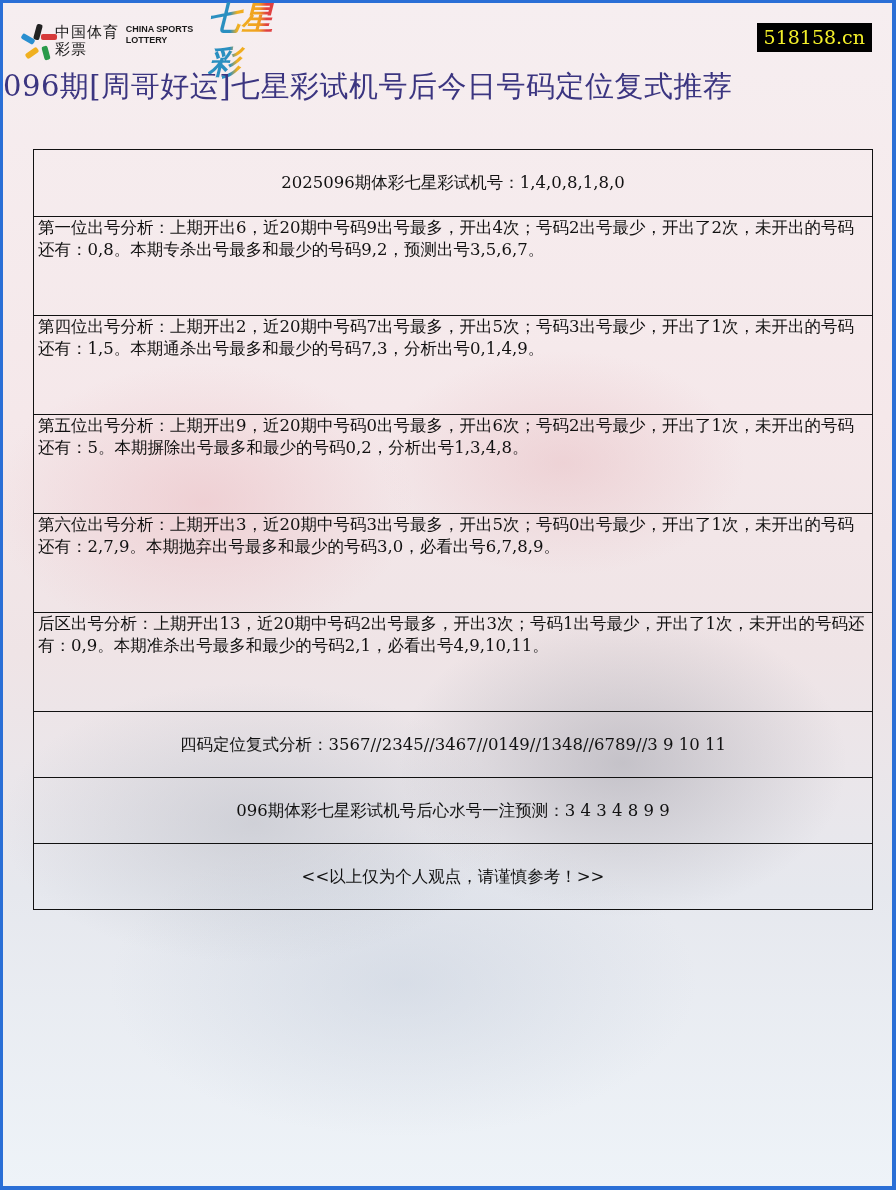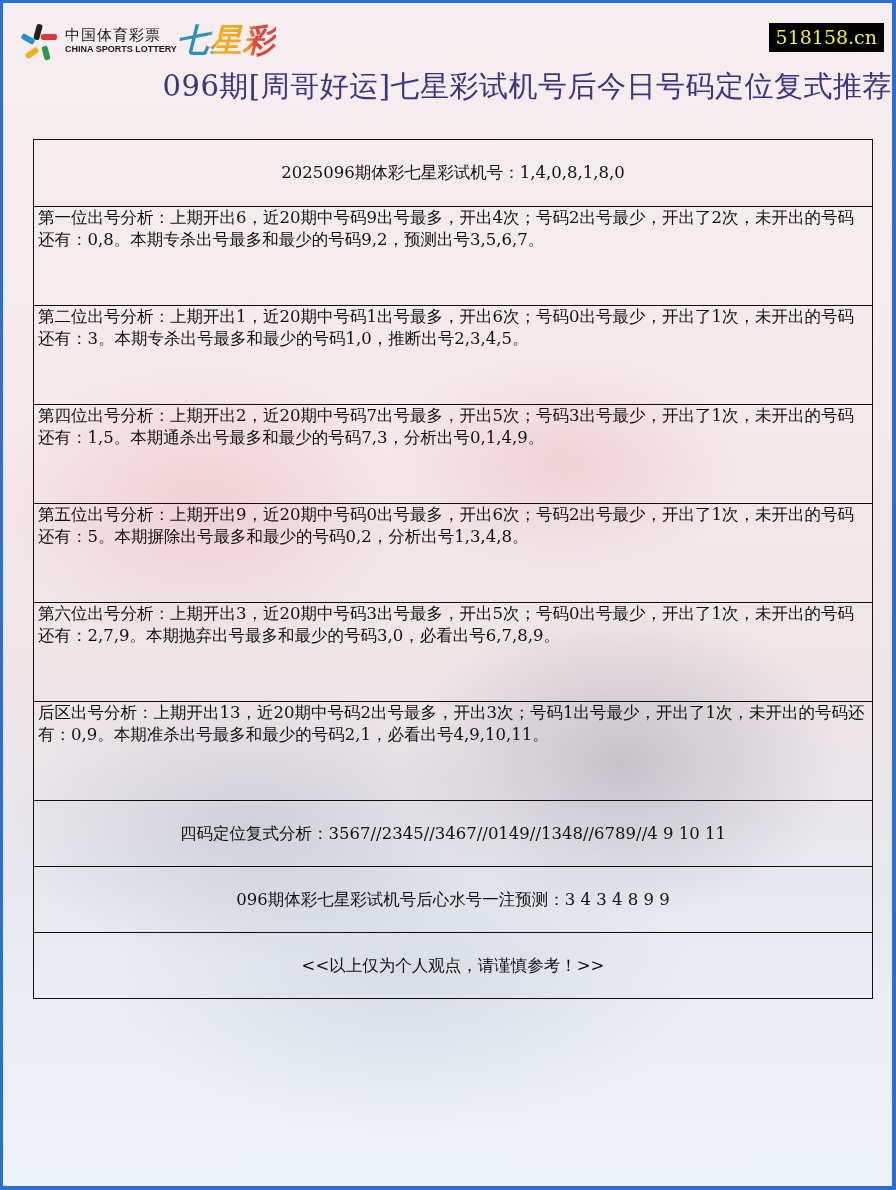--- a/index.html
+++ b/index.html
@@ -17,38 +17,37 @@
         radial-gradient(ellipse 360px 200px at 250px 820px, rgba(170,175,185,0.40), transparent 70%),
         radial-gradient(ellipse 420px 220px at 400px 980px, rgba(190,200,215,0.40), transparent 70%),
         linear-gradient(180deg, #f6eef0 0%, #f5e8ea 35%, #efe4e6 55%, #e6e8ee 75%, #eef3f8 100%);
     }
     .logo {
       position: absolute; left: 18px; top: 18px; height: 40px; width: 260px;
       display: flex; align-items: center;
     }
     .logo-mark { width: 38px; height: 38px; position: relative; }
     .logo-mark span { position: absolute; display: block; height: 6px; border-radius: 2px; }
-    .logo-text { margin-left: 6px; display: flex; flex-direction: column; }
+    .logo-text { margin-left: 6px; display: flex; flex-direction: row; }
     .logo-cn { font-family: "DejaVu Sans", sans-serif; font-size: 15px; color: #1a1a1a; letter-spacing: 1px; line-height: 17px; }
     .logo-en { font-family: "Liberation Sans", sans-serif; font-size: 9px; font-weight: bold; color: #1a1a1a; line-height: 11px; }
     .logo-brand { margin-left: 0; font-family: Liberation Serif, serif; font-weight: bold; font-size: 32px; font-style: italic;
       background: linear-gradient(90deg, #2a8fc0 0%, #2a8fc0 30%, #f0b020 40%, #f0a020 70%, #e04040 80%, #e04040 100%);
       -webkit-background-clip: text; background-clip: text; color: transparent; letter-spacing: 1px; }
     .site-badge {
-      position: absolute; right: 8px; top: 20px; background: #000; color: #f4f02a;
+      position: absolute; right: 20px; top: 20px; background: #000; color: #f4f02a;
       font-family: "DejaVu Serif", serif; font-size: 19px; padding: 1px 7px; line-height: 27px;
     }
     .title {
-      position: absolute; left: 0; right: 0; top: 64px; text-align: right;
+      position: absolute; left: 0; right: 0; top: 64px; text-align: left;
       font-family: "DejaVu Serif", serif; font-size: 29px; color: #3b3580; letter-spacing: 0.5px;
       white-space: nowrap;
-      padding-left: 8px;
     }
     .table {
-      position: absolute; left: 30px; top: 136px; width: 840px;
+      position: absolute; left: 30px; top: 146px; width: 840px;
       border: 1px solid #111; box-sizing: border-box;
     }
     .row {
       border-top: 1px solid #111; box-sizing: border-box;
       font-family: "DejaVu Serif", serif; font-size: 16.5px; color: #111;
       display: flex; align-items: center;
     }
     .row:first-child { border-top: none; }
     .row.center { justify-content: center; text-align: center; height: 66px; }
     .row.analysis { height: 99px; padding: 0 4px; line-height: 22px; align-items: flex-start; }
@@ -79,36 +78,33 @@
   <div class="title">096期[周哥好运]七星彩试机号后今日号码定位复式推荐</div>
 
   <div class="table">
     <div class="row center">
       <span class="txt">2025096期体彩七星彩试机号：1,4,0,8,1,8,0</span>
     </div>
     <div class="row analysis">
       <span class="txt">第一位出号分析：上期开出6，近20期中号码9出号最多，开出4次；号码2出号最少，开出了2次，未开出的号码还有：0,8。本期专杀出号最多和最少的号码9,2，预测出号3,5,6,7。</span>
     </div>
     <div class="row analysis">
-      <span class="txt">第二位出号分析：上期开出1，近20期中号码1出号最多，开出6次；号码0出号最少，开出了1次，未开出的号码还有：3。本期专杀出号最多和最少的号码1,0，推断出号2,3,4,5。</span>
-    </div>
-    <div class="row analysis">
       <span class="txt">第四位出号分析：上期开出2，近20期中号码7出号最多，开出5次；号码3出号最少，开出了1次，未开出的号码还有：1,5。本期通杀出号最多和最少的号码7,3，分析出号0,1,4,9。</span>
     </div>
     <div class="row analysis">
       <span class="txt">第五位出号分析：上期开出9，近20期中号码0出号最多，开出6次；号码2出号最少，开出了1次，未开出的号码还有：5。本期摒除出号最多和最少的号码0,2，分析出号1,3,4,8。</span>
     </div>
     <div class="row analysis">
       <span class="txt">第六位出号分析：上期开出3，近20期中号码3出号最多，开出5次；号码0出号最少，开出了1次，未开出的号码还有：2,7,9。本期抛弃出号最多和最少的号码3,0，必看出号6,7,8,9。</span>
     </div>
     <div class="row analysis">
       <span class="txt">后区出号分析：上期开出13，近20期中号码2出号最多，开出3次；号码1出号最少，开出了1次，未开出的号码还有：0,9。本期准杀出号最多和最少的号码2,1，必看出号4,9,10,11。</span>
     </div>
     <div class="row center">
-      <span class="txt">四码定位复式分析：3567//2345//3467//0149//1348//6789//4 9 10 11</span>
+      <span class="txt">四码定位复式分析：3567//2345//3467//0149//1348//6789//3 9 10 11</span>
     </div>
     <div class="row center">
       <span class="txt">096期体彩七星彩试机号后心水号一注预测：3 4 3 4 8 9 9</span>
     </div>
     <div class="row center">
       <span class="txt">&lt;&lt;以上仅为个人观点，请谨慎参考！&gt;&gt;</span>
     </div>
   </div>
 </div>
 

